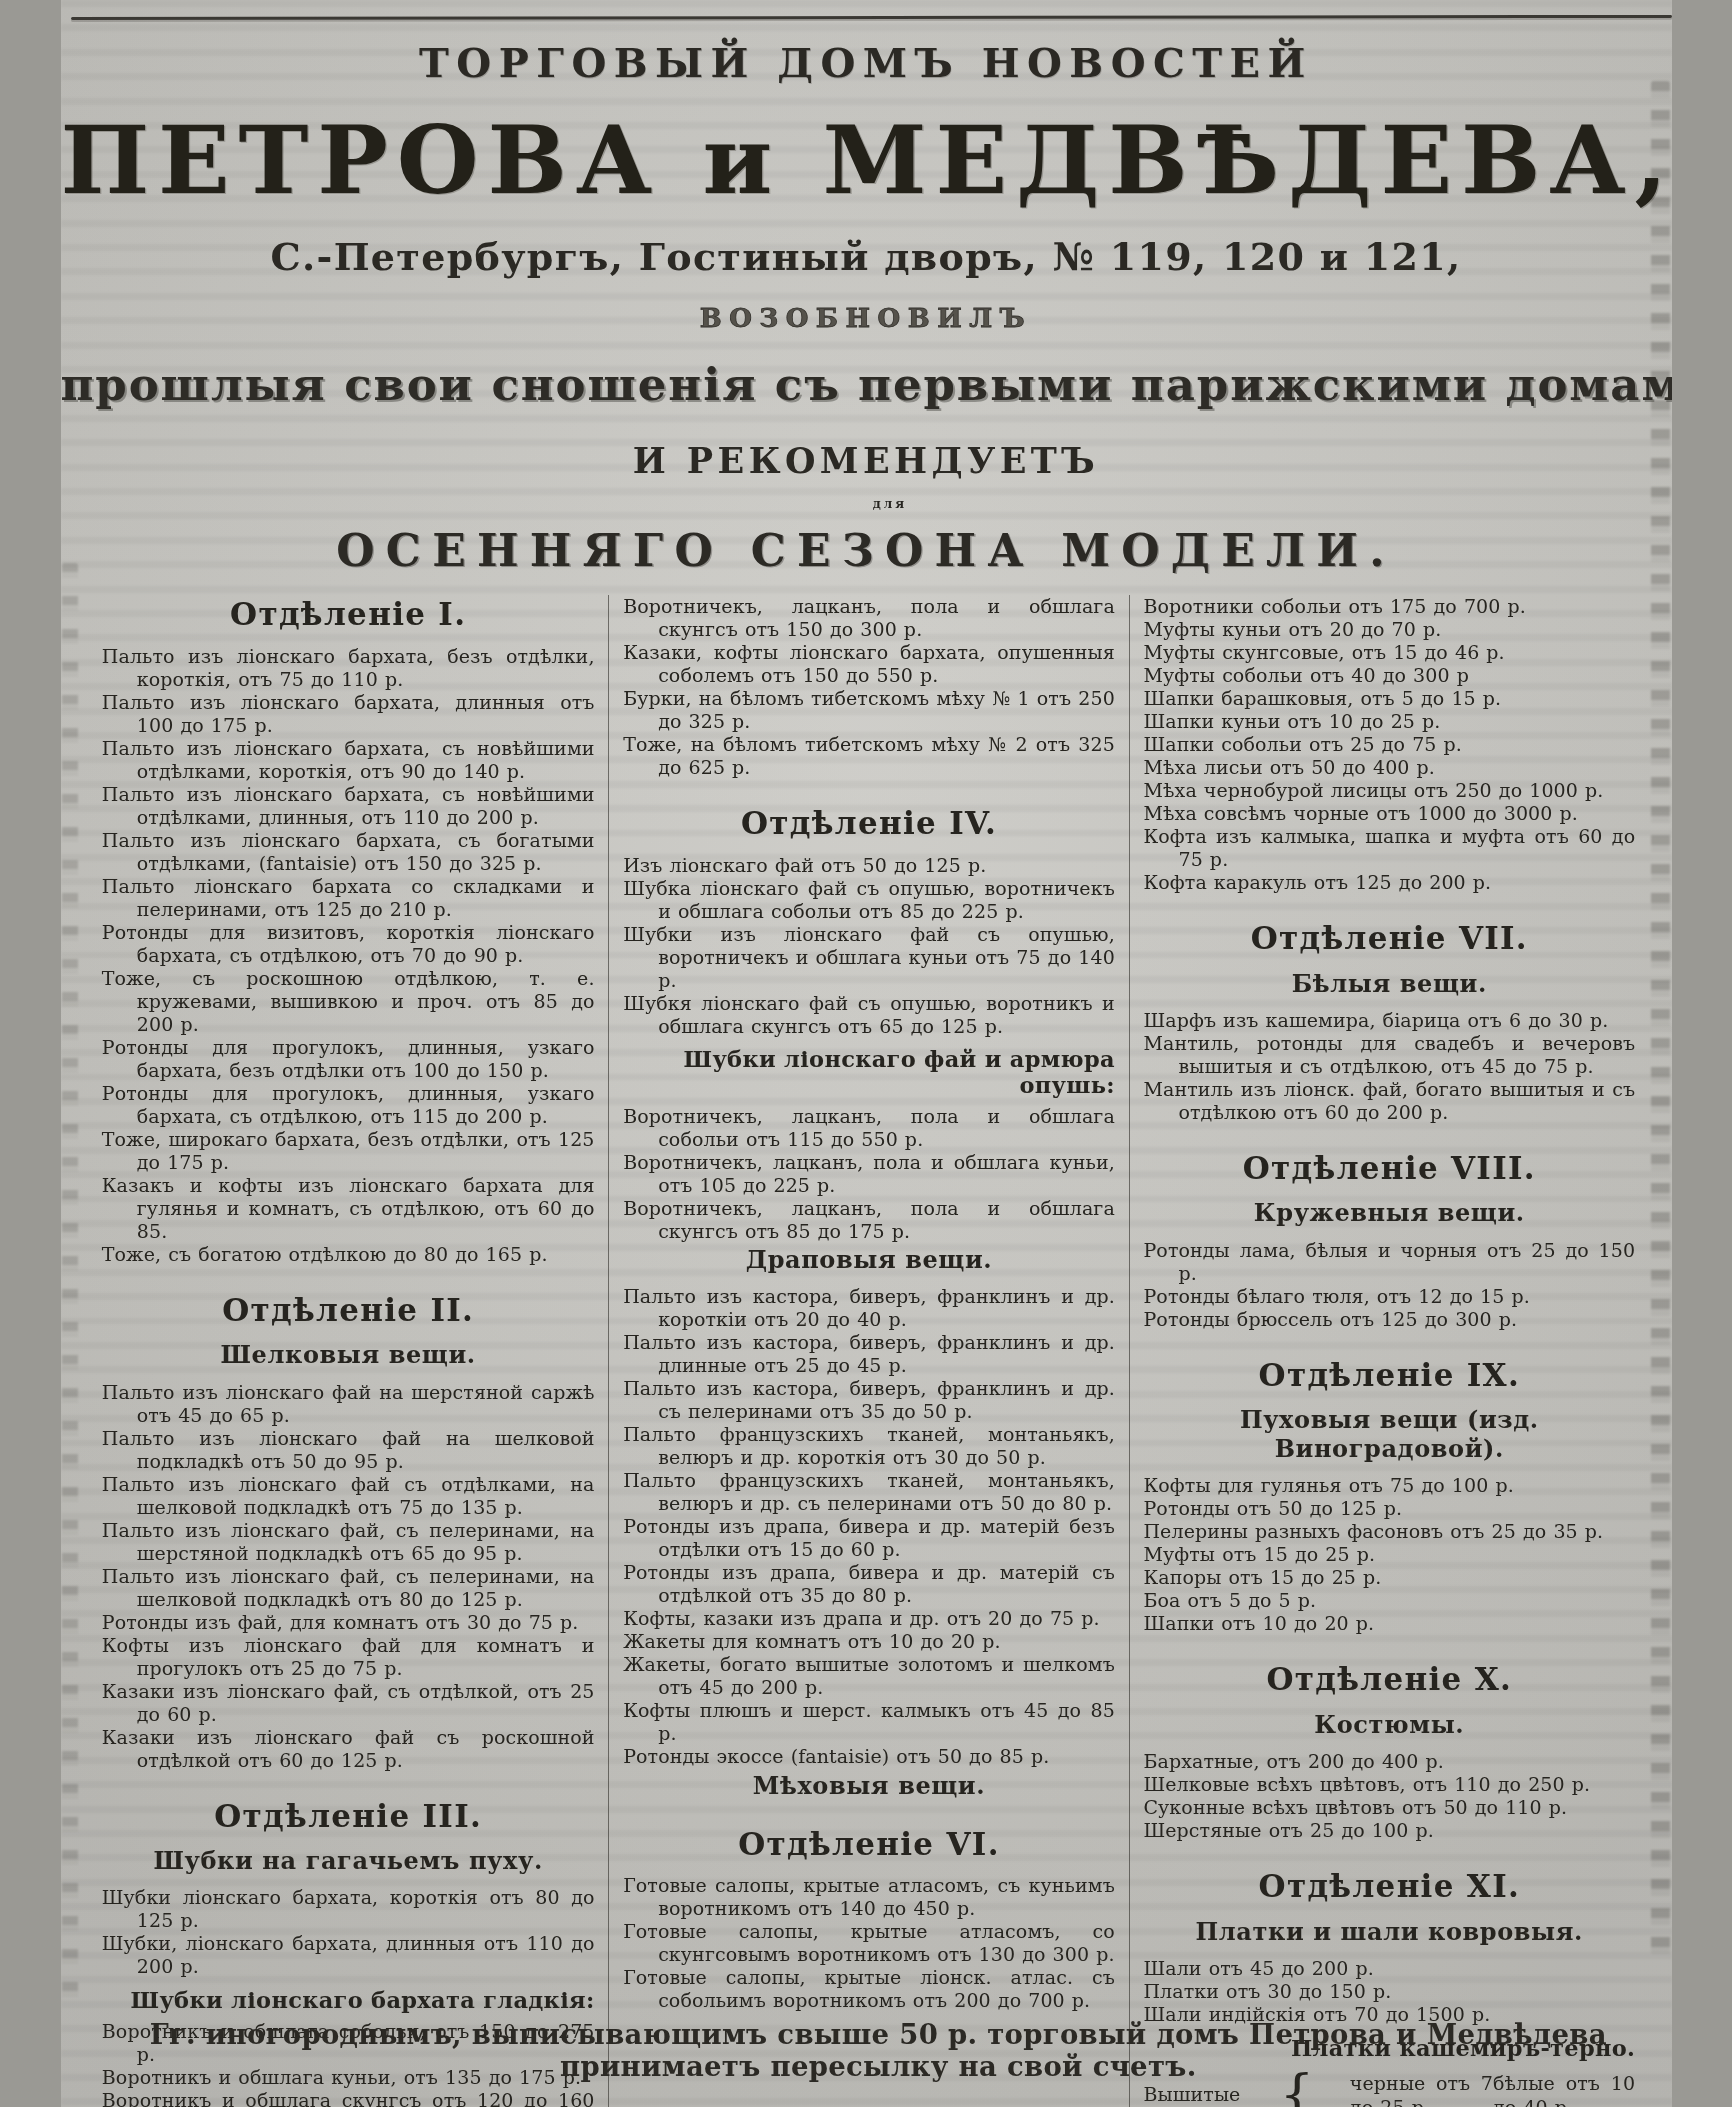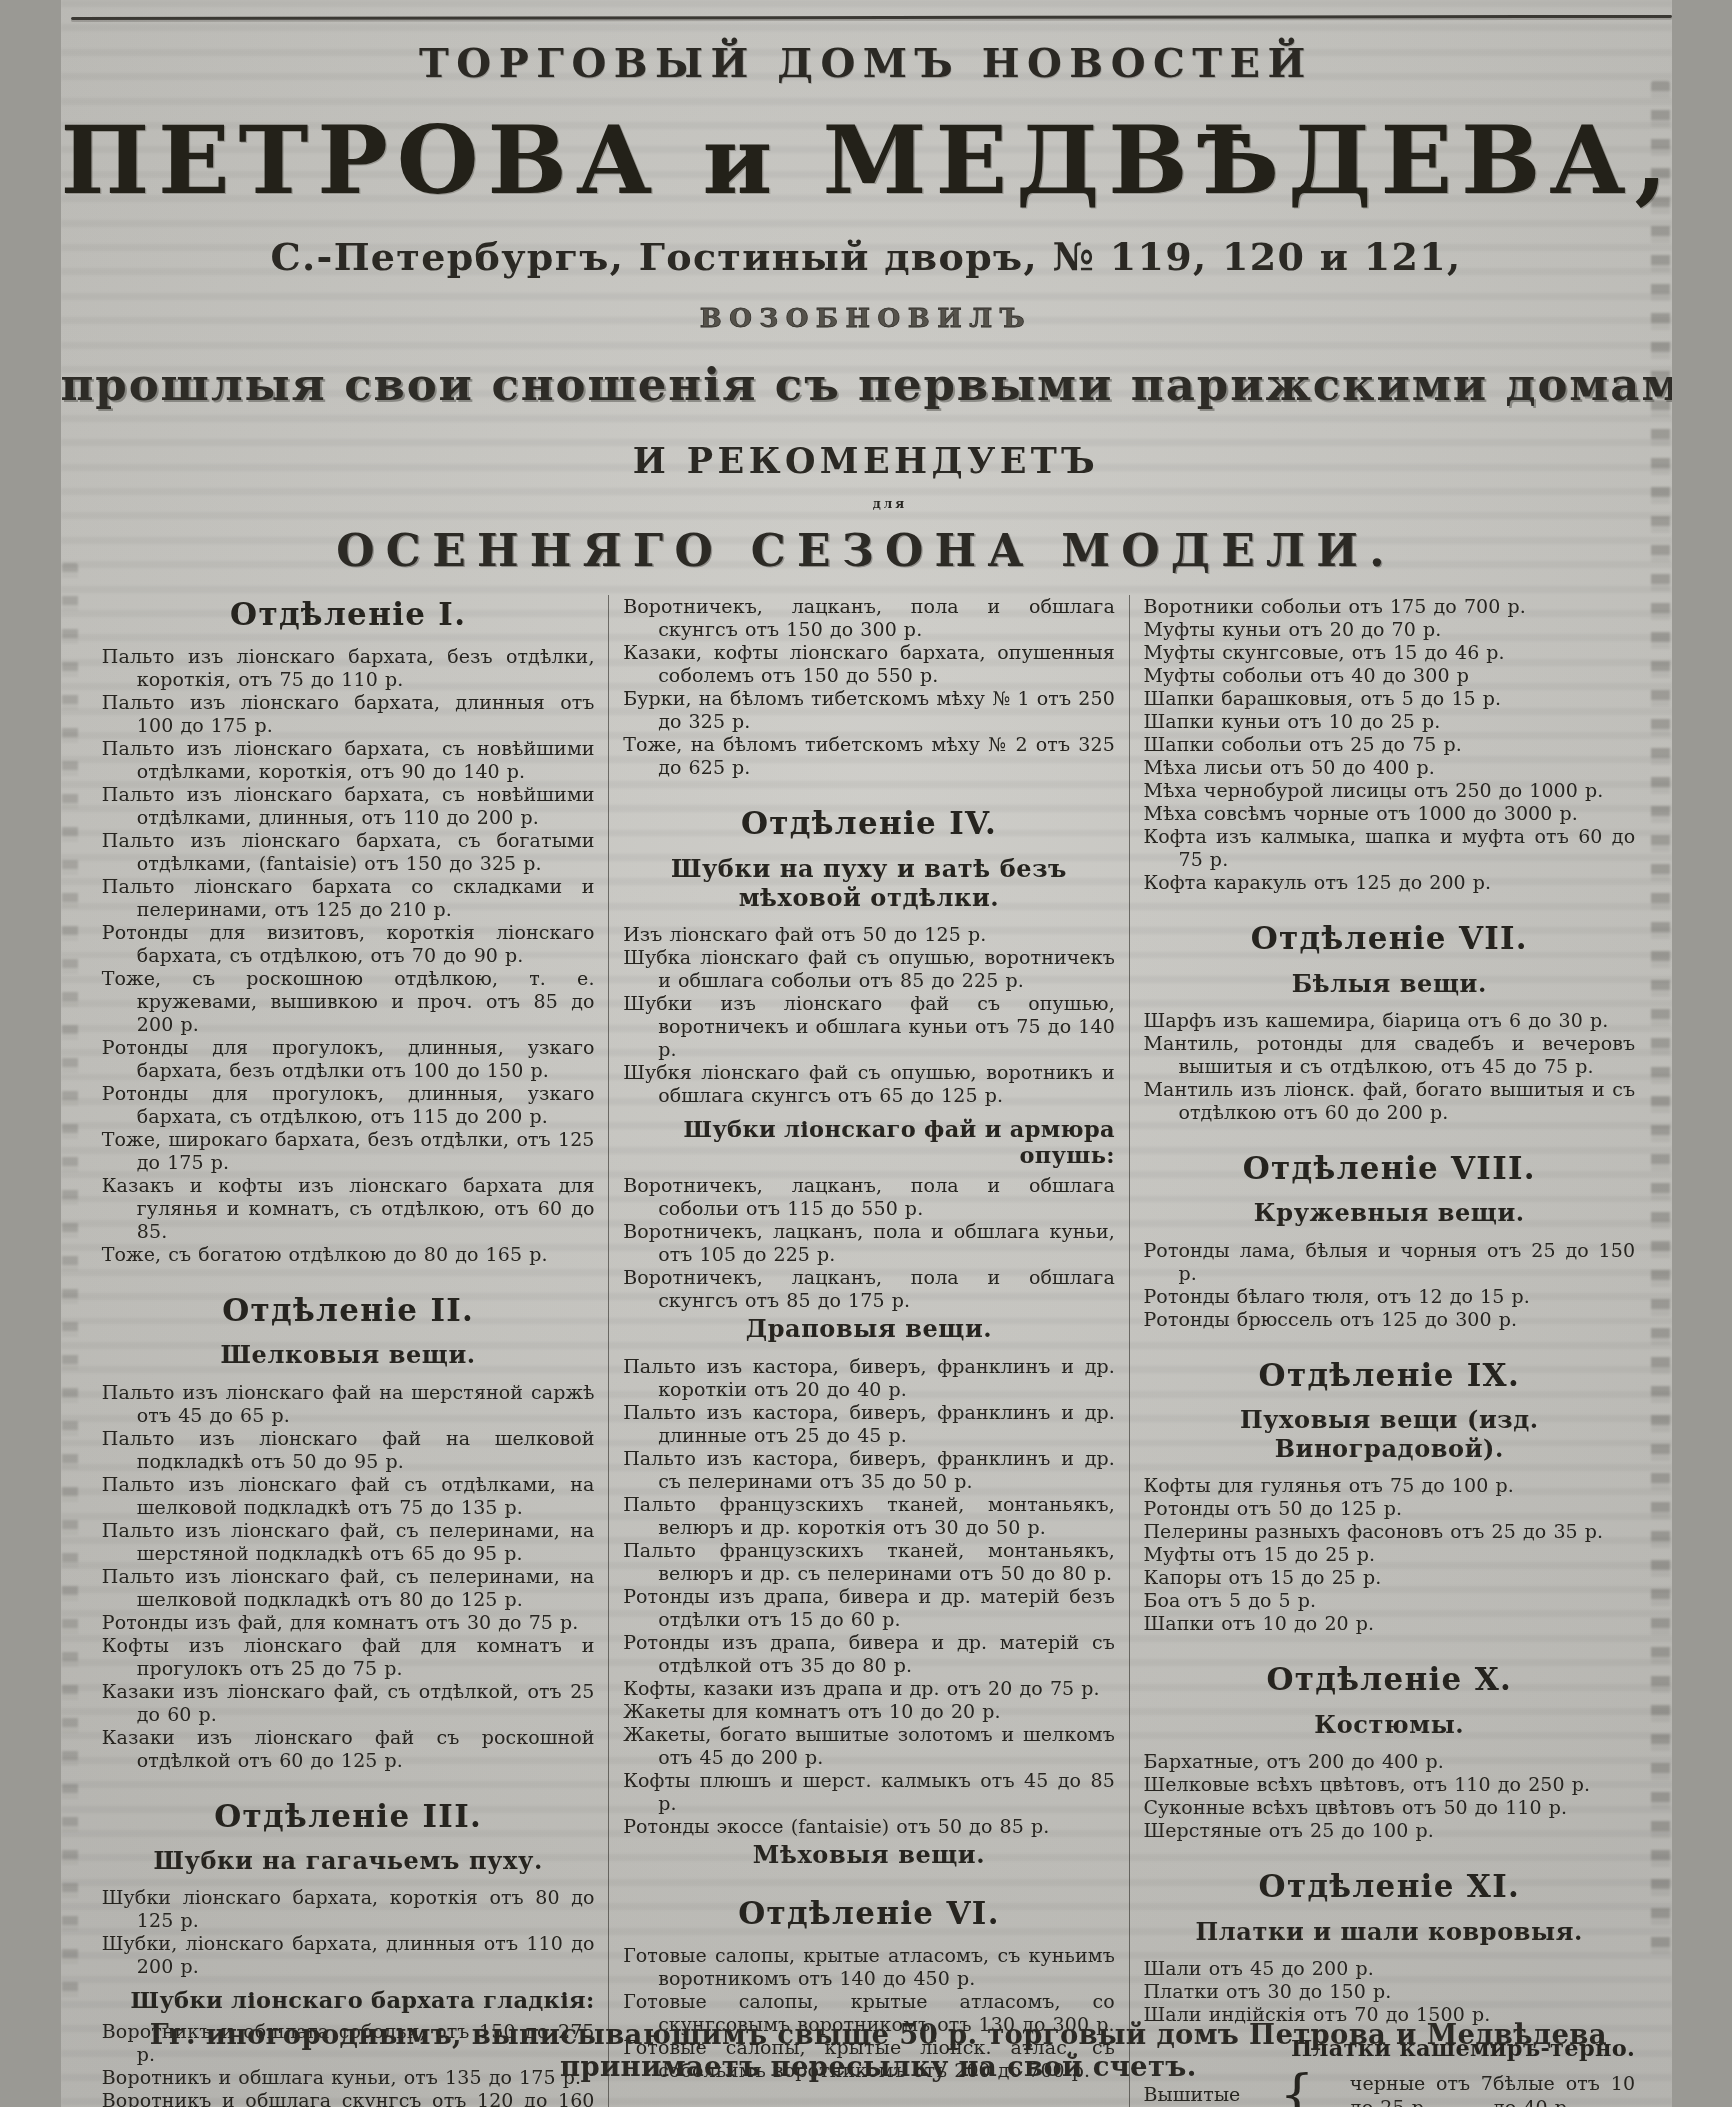--- a/index.html
+++ b/index.html
@@ -173,21 +173,20 @@
         <div class="block item">Воротникъ и обшлага скунгсъ отъ 120 до 160 р.</div>
         <div class="block item">Воротничекъ, лацканъ, пола и обшлага собольи отъ 225 до 750 р.</div>
         <div class="block item">Воротничекъ, лацканъ, пола и обшлага куньи отъ 175 до 300 р.</div>
       </section>
     <section class="col" id="col-1">
         <div class="block item">Воротничекъ, лацканъ, пола и обшлага скунгсъ отъ 150 до 300 р.</div>
         <div class="block item">Казаки, кофты ліонскаго бархата, опушенныя соболемъ отъ 150 до 550 р.</div>
         <div class="block item">Бурки, на бѣломъ тибетскомъ мѣху № 1 отъ 250 до 325 р.</div>
         <div class="block item">Тоже, на бѣломъ тибетскомъ мѣху № 2 отъ 325 до 625 р.</div>
         <div class="block section">Отдѣленіе IV.</div>
-        <div class="block subtitle">Шубки на пуху и ватѣ безъ мѣховой отдѣлки.</div>
         <div class="block item">Изъ ліонскаго фай отъ 50 до 125 р.</div>
         <div class="block item">Шубка ліонскаго фай съ опушью, воротничекъ и обшлага собольи отъ 85 до 225 р.</div>
         <div class="block item">Шубки изъ ліонскаго фай съ опушью, воротничекъ и обшлага куньи отъ 75 до 140 р.</div>
         <div class="block item">Шубкя ліонскаго фай съ опушью, воротникъ и обшлага скунгсъ отъ 65 до 125 р.</div>
         <div class="block subheading">Шубки ліонскаго фай и армюра опушь:</div>
         <div class="block item">Воротничекъ, лацканъ, пола и обшлага собольи отъ 115 до 550 р.</div>
         <div class="block item">Воротничекъ, лацканъ, пола и обшлага куньи, отъ 105 до 225 р.</div>
         <div class="block item">Воротничекъ, лацканъ, пола и обшлага скунгсъ отъ 85 до 175 р.</div>
         <div class="block subtitle">Драповыя вещи.</div>
         <div class="block item">Пальто изъ кастора, биверъ, франклинъ и др. короткіи отъ 20 до 40 р.</div>

